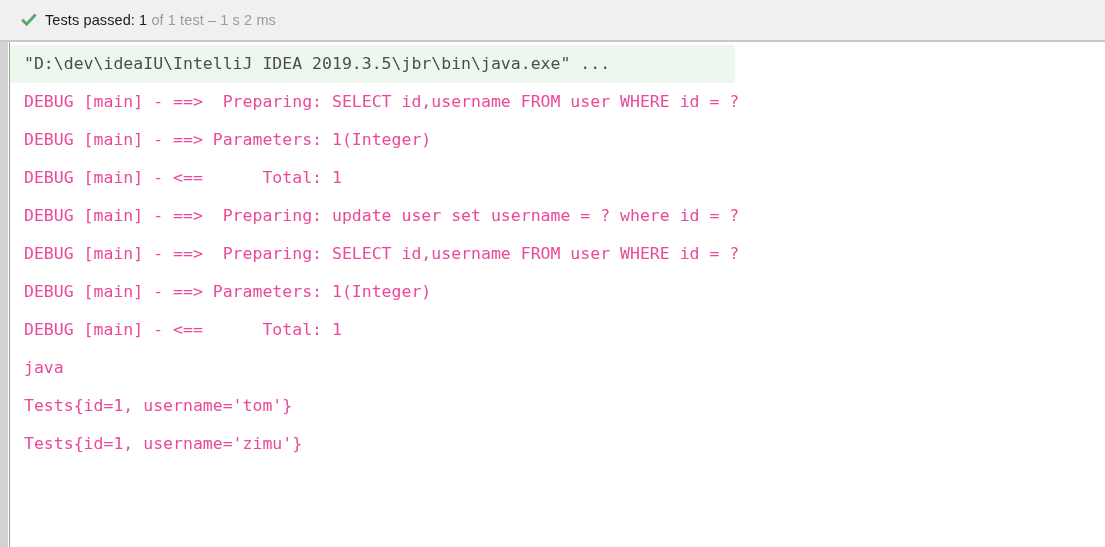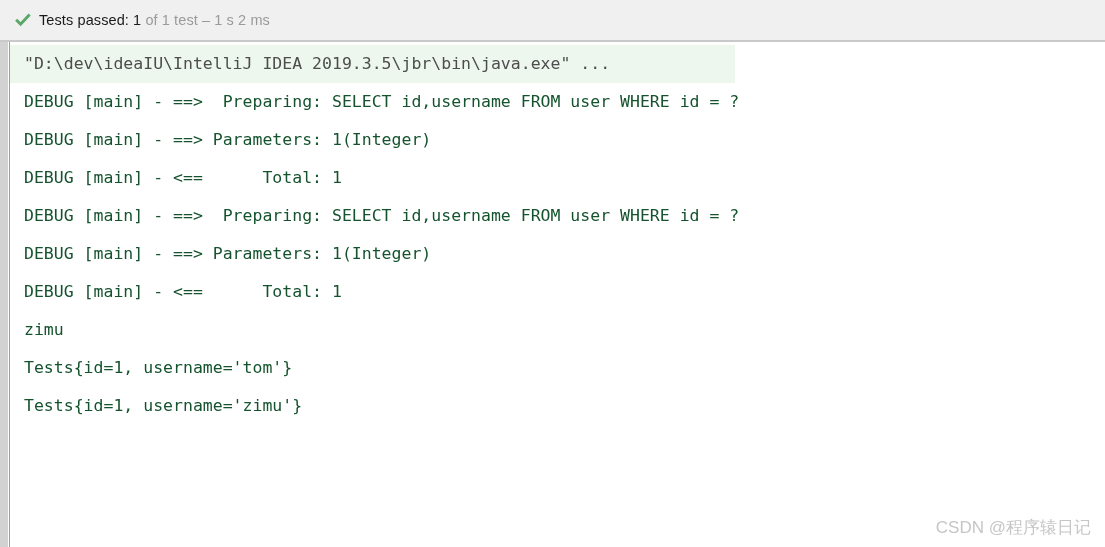--- a/index.html
+++ b/index.html
@@ -27,21 +27,21 @@
     position: absolute;
     left: 0;
     top: 0;
     width: 1105px;
     height: 42px;
     background: #f0f0f0;
     border-bottom: 2px solid #c9c9c9;
     box-sizing: border-box;
     display: flex;
     align-items: center;
-    padding-left: 14px;
+    padding-left: 20px;
   }
   .check-icon {
     width: 18px;
     height: 18px;
     flex: 0 0 auto;
     display: block;
     margin-right: 7px;
   }
   .status-text {
     font-family: "Liberation Sans", sans-serif;
@@ -90,21 +90,21 @@
     right: 0;
     bottom: 0;
     padding-top: 3px;
   }
 
   .line {
     font-family: "DejaVu Sans Mono", "Liberation Mono", monospace;
     font-size: 16.5px;
     line-height: 38px;
     height: 38px;
-    color: #14532d;
+    color: #ec4899;
     white-space: pre;
     padding-left: 14px;
     box-sizing: border-box;
   }
   .line.cmd {
     background: #edf7ed;
     color: #4d4d4d;
     width: 725px;
   }
 
@@ -135,24 +135,24 @@
 
   <div class="console">
     <div class="gutter"></div>
     <div class="gutter-line"></div>
 
     <div class="console-lines">
       <div class="line cmd">"D:\dev\ideaIU\IntelliJ IDEA 2019.3.5\jbr\bin\java.exe" ...</div>
       <div class="line">DEBUG [main] - ==&gt;  Preparing: SELECT id,username FROM user WHERE id = ?</div>
       <div class="line">DEBUG [main] - ==&gt; Parameters: 1(Integer)</div>
       <div class="line">DEBUG [main] - &lt;==      Total: 1</div>
+      <div class="line">DEBUG [main] - ==&gt;  Preparing: update user set username = ? where id = ?</div>
       <div class="line">DEBUG [main] - ==&gt;  Preparing: SELECT id,username FROM user WHERE id = ?</div>
       <div class="line">DEBUG [main] - ==&gt; Parameters: 1(Integer)</div>
       <div class="line">DEBUG [main] - &lt;==      Total: 1</div>
-      <div class="line">zimu</div>
+      <div class="line">java</div>
       <div class="line">Tests{id=1, username='tom'}</div>
       <div class="line">Tests{id=1, username='zimu'}</div>
     </div>
   </div>
 
-  <div class="watermark">CSDN @程序辕日记</div>
 
 </div>
 
 </body></html>

